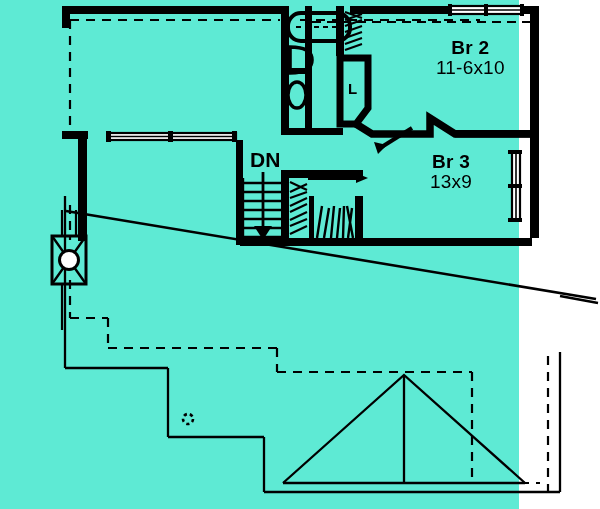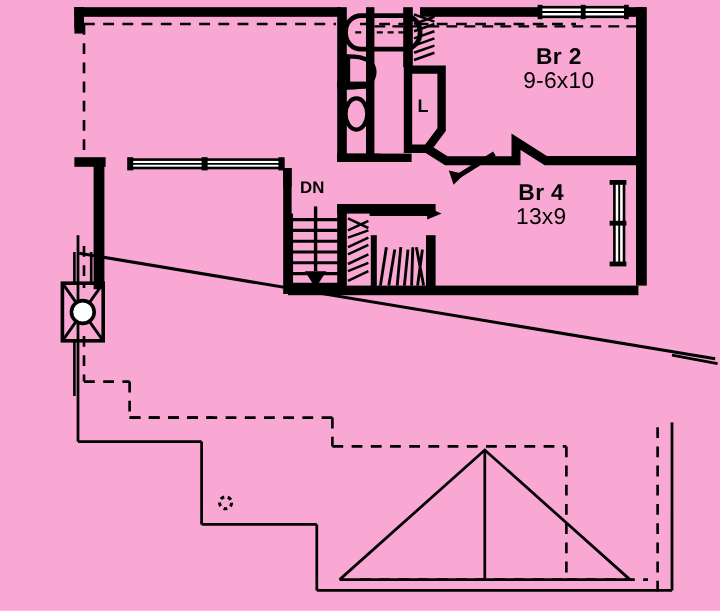--- a/index.html
+++ b/index.html
@@ -8,23 +8,23 @@
     background: #ffffff;
   }
   body {
     width: 600px;
     height: 509px;
     overflow: hidden;
     font-family: "Liberation Sans", sans-serif;
   }
   #plan-root {
     position: relative;
-    width: 600px;
+    width: 519px;
     height: 509px;
-    background: #f9a8d4;
+    background: #5eead4;
   }
   #plan-svg {
     position: absolute;
     top: 0;
     left: 0;
     width: 600px;
     height: 509px;
     display: block;
   }
   .room-label {
@@ -50,21 +50,21 @@
     color: #000000;
     white-space: nowrap;
     font-size: 15.5px;
     font-weight: bold;
     font-family: "Liberation Sans", sans-serif;
   }
   .dn-label {
     position: absolute;
     color: #000000;
     white-space: nowrap;
-    font-size: 14px;
+    font-size: 21px;
     font-weight: bold;
     font-family: "Liberation Sans", sans-serif;
   }
   .closet-letter {
     position: absolute;
     color: #000000;
     font-size: 15px;
     font-weight: bold;
     font-family: "Liberation Sans", sans-serif;
   }
@@ -272,25 +272,25 @@
     </g>
 
     <g>
       <path d="M 312 22 L 532 22" stroke="#000000" stroke-width="2" stroke-dasharray="9,6" fill="none"></path>
     </g>
 
   </svg>
 
   <div class="room-label" style="left: 436px; top: 38px;">
     <div class="room-name">Br 2</div>
-    <div class="room-dims">9-6x10</div>
+    <div class="room-dims">11-6x10</div>
   </div>
 
   <div class="room-label" style="left: 430px; top: 152px;">
-    <div class="room-name">Br 4</div>
+    <div class="room-name">Br 3</div>
     <div class="room-dims">13x9</div>
   </div>
 
 
   <div class="dn-label" style="left: 250px; top: 148px;">DN</div>
 
   <div class="closet-letter" style="left: 348px; top: 80px;">L</div>
 
 </div>
 

